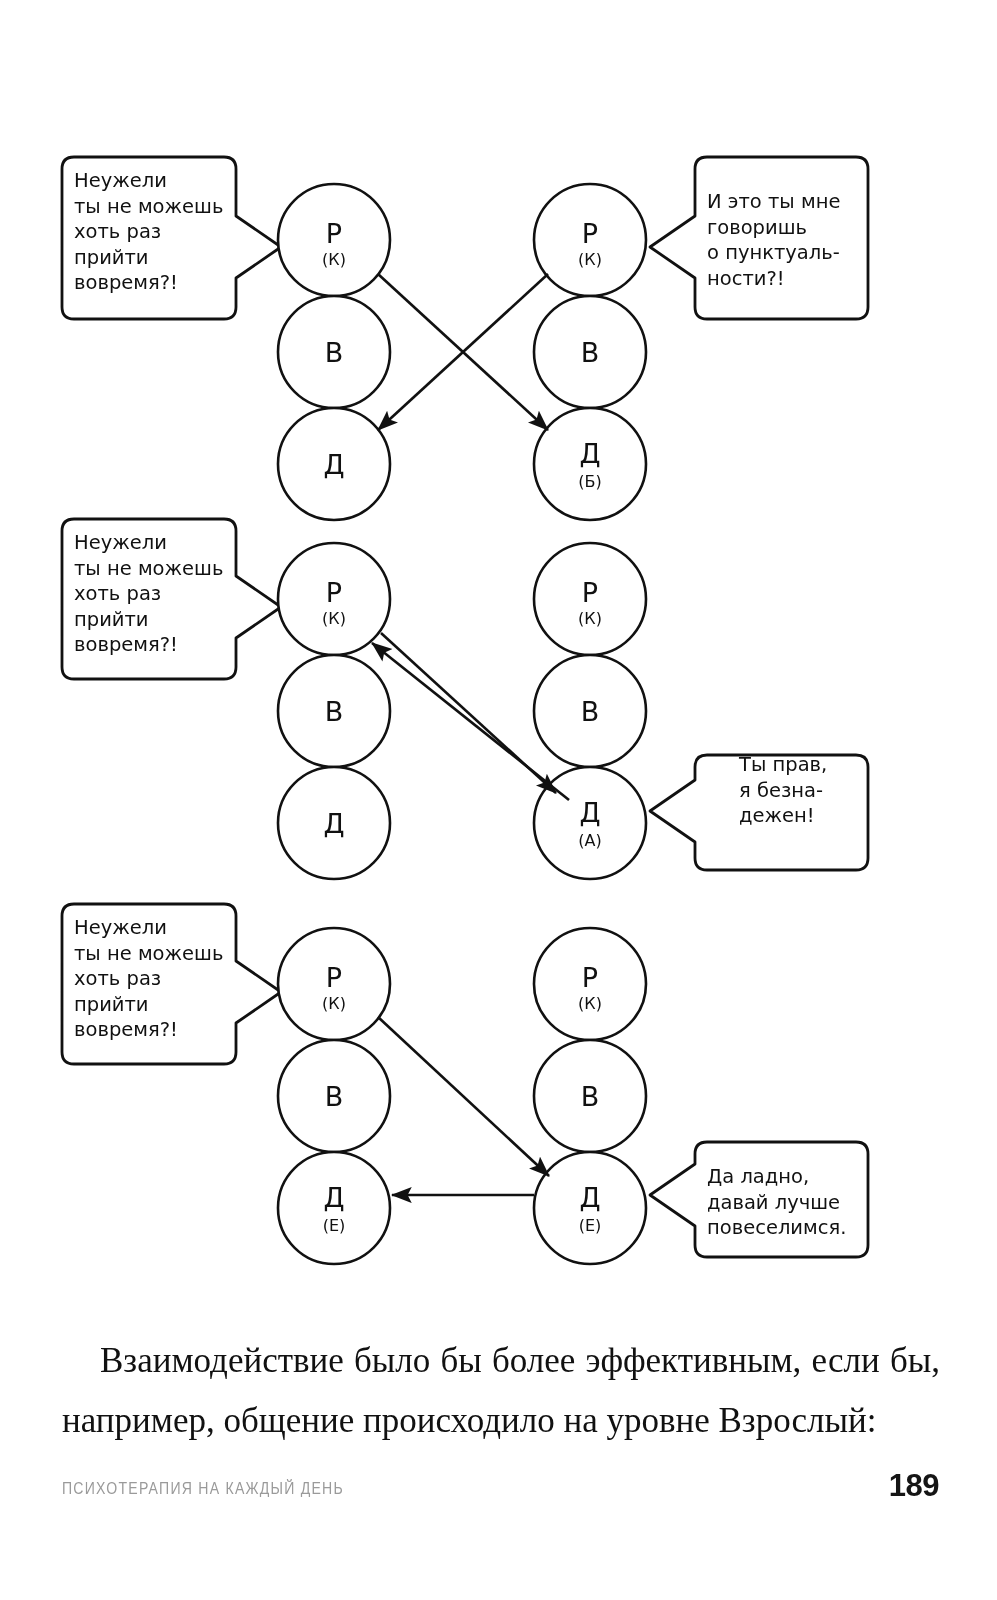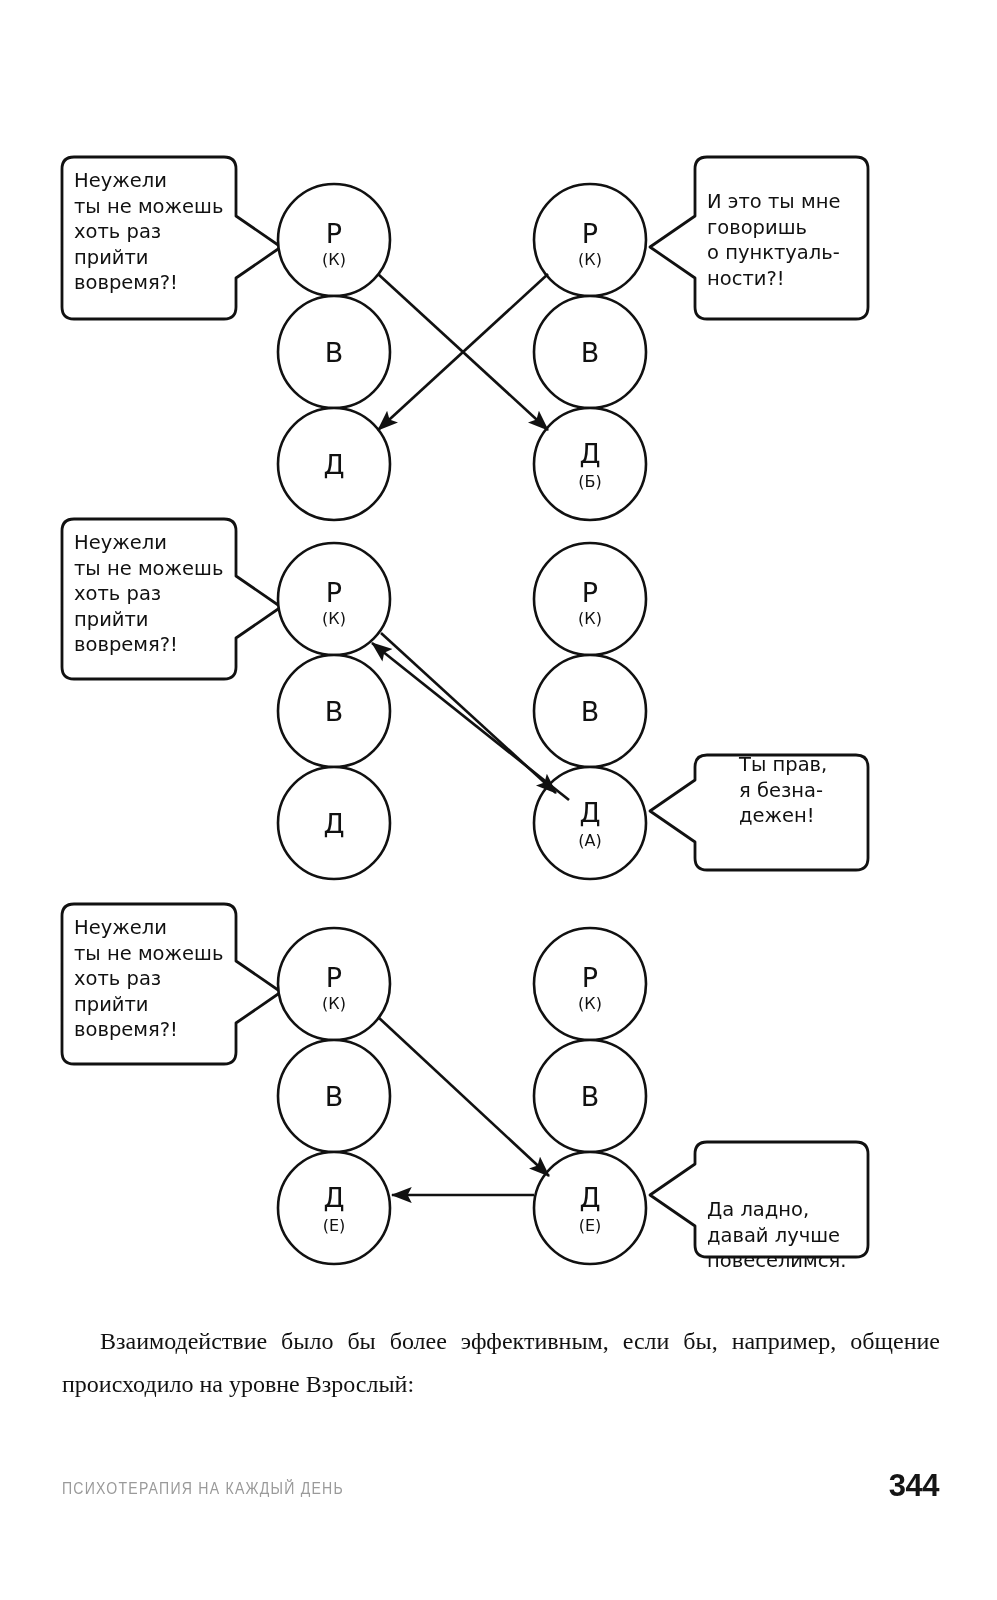--- a/index.html
+++ b/index.html
@@ -70,22 +70,22 @@
     white-space: pre-line;
   }
 
   
   .body-paragraph {
     position: absolute;
     left: 62px;
     top: 1296px;
     width: 878px;
     font-family: "Liberation Serif", "DejaVu Serif", serif;
-    font-size: 24px;
-    line-height: 43px;
+    font-size: 35px;
+    line-height: 60px;
     color: #111111;
     text-indent: 38px;
     text-align: justify;
     text-justify: inter-word;
   }
 
   
   .footer-title {
     position: absolute;
     left: 62px;
@@ -230,22 +230,22 @@
 вовремя?!</div>
   <div class="bubble-text" style="left:707px; top:752px; width:160px;margin-left:32px;">Ты прав,
 я безна-
 дежен!</div>
 
   <div class="bubble-text" style="left:74px; top:915px; width:160px;">Неужели
 ты не можешь
 хоть раз
 прийти
 вовремя?!</div>
-  <div class="bubble-text" style="left:707px; top:1197px; width:165px;">Да ладно,
+  <div class="bubble-text" style="left:707px; top:1164px; width:165px;">Да ладно,
 давай лучше
 повеселимся.</div>
 
   <p class="body-paragraph">Взаимодействие было бы более эффективным, если бы, например, общение происходило на уровне Взрослый:</p>
 
   <div class="footer-title">ПСИХОТЕРАПИЯ НА КАЖДЫЙ ДЕНЬ</div>
-  <div class="footer-page">344</div>
+  <div class="footer-page">189</div>
 
 </div>
 
 </body></html>

